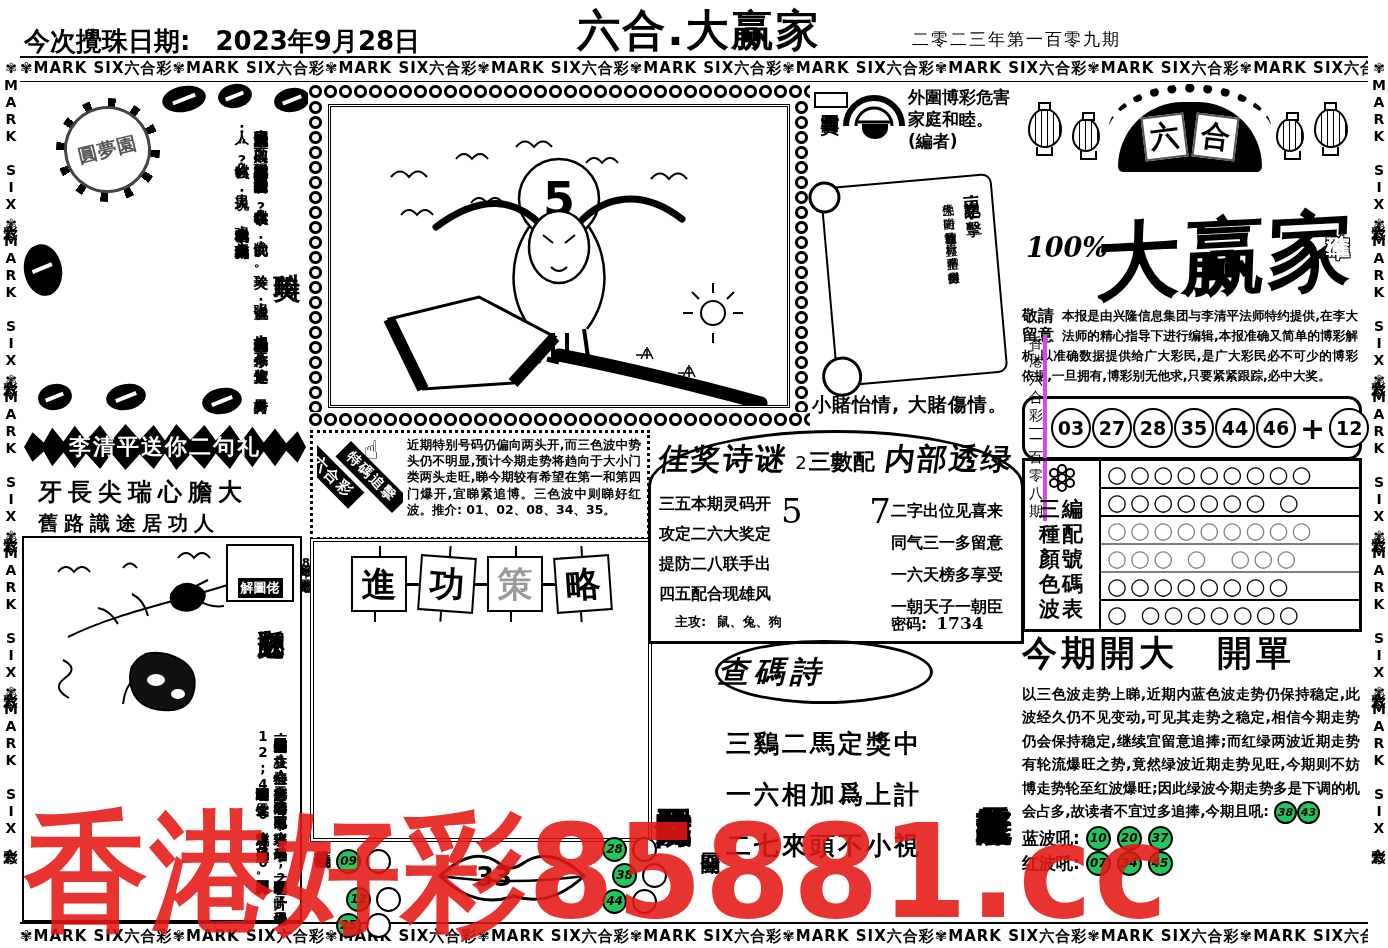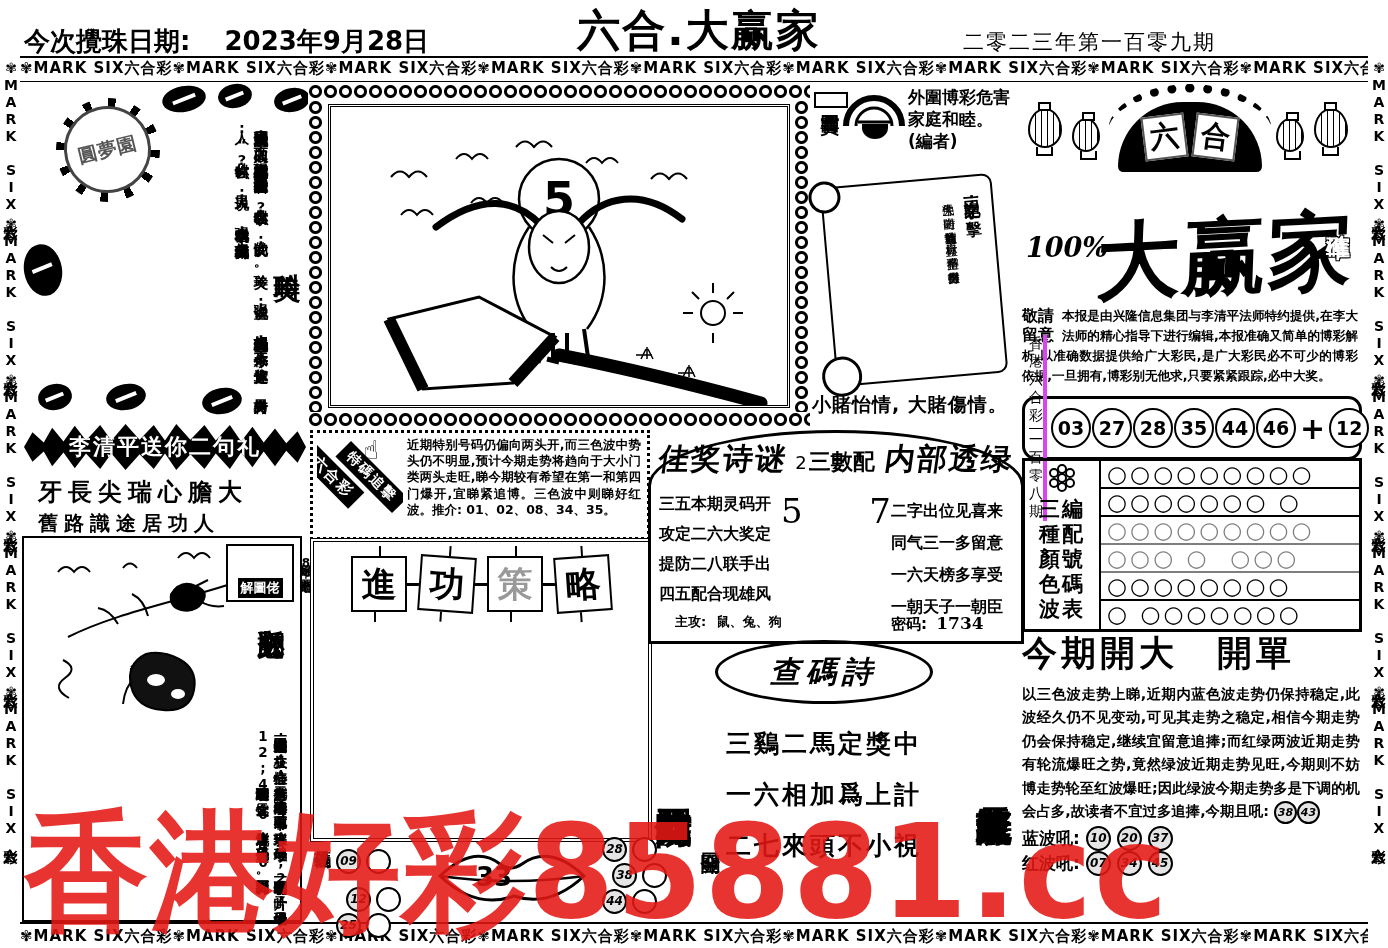--- a/index.html
+++ b/index.html
@@ -12,21 +12,21 @@
   .just{text-align:justify}
   
   .ribbon{font-size:15px;font-weight:bold;white-space:nowrap;overflow:hidden;letter-spacing:1px}
   .ribbon-v{font-size:14px;font-weight:bold;overflow:hidden;letter-spacing:1px}
   
   .rings{background-image:radial-gradient(circle,#fff 3px,#000 4px,#000 6px,#fff 7px);
          background-size:15px 15px;background-repeat:repeat}
   
   .b{display:inline-block;border:2px solid #000;border-radius:50%;width:21px;height:21px;
      line-height:21px;text-align:center;font-size:12px;font-weight:bold;font-style:italic;
-     vertical-align:middle;background:#e5e5e5}
+     vertical-align:middle;background:#22c55e}
   .B{display:inline-block;border:2.5px solid #000;border-radius:50%;width:36px;height:36px;
      line-height:36px;text-align:center;font-size:19px;font-weight:bold;background:#fff}
   .eb{display:inline-block;border:2px solid #000;border-radius:50%;width:21px;height:21px;
       vertical-align:middle;background:#fff}
   
   .outl{color:#fff;text-shadow:-1px -1px 0 #000,1px -1px 0 #000,-1px 1px 0 #000,1px 1px 0 #000,0 0 1px #000}
   
   .blob{position:absolute;background:#000;border-radius:50%;transform:rotate(-10deg)}
   .blob::after{content:"";position:absolute;left:22%;top:42%;width:55%;height:4px;background:#fff;transform:rotate(-12deg)}
   
@@ -62,24 +62,24 @@
         border:3px solid #000;border-radius:50%;background:#fff}
   .scroll::after{content:"";position:absolute;left:-16px;bottom:-12px;width:34px;height:34px;
         border:3px solid #000;border-radius:50%;background:#fff}
   .hr2{background:#000}
 </style>
 </head>
 <body>
 
 <div class="abs bold" style="left:24px;top:24px;font-size:26px">
   <span>今次攪珠日期:</span>
-  <span style="margin-left:25px">2023年9月28日</span>
+  <span style="margin-left:16px">2023年9月28日</span>
 </div>
 <div class="abs bold" style="left:484px;top:2px;width:430px;text-align:center;font-size:43px;letter-spacing:2px">六合.大赢家</div>
-<div class="abs serif" style="left:963px;top:28px;font-size:21px;letter-spacing:2px">二零二三年第一百零九期</div>
+<div class="abs serif" style="left:912px;top:28px;font-size:17px;letter-spacing:2px">二零二三年第一百零九期</div>
 <div class="abs hr2" style="left:20px;top:56px;width:1348px;height:2px"></div>
 
 <div class="abs ribbon" style="left:20px;top:59px;width:1348px;height:22px">✾MARK SIX六合彩✾MARK SIX六合彩✾MARK SIX六合彩✾MARK SIX六合彩✾MARK SIX六合彩✾MARK SIX六合彩✾MARK SIX六合彩✾MARK SIX六合彩✾MARK SIX六合彩✾MARK SIX✾</div>
 <div class="abs ribbon-v vt" style="left:0px;top:60px;width:20px;height:860px">✾MARK SIX六合彩✾MARK SIX六合彩✾MARK SIX六合彩✾MARK SIX六合彩✾MARK SIX六合彩✾MARK SIX✾</div>
 <div class="abs ribbon-v vt" style="left:1368px;top:60px;width:20px;height:860px">✾MARK SIX六合彩✾MARK SIX六合彩✾MARK SIX六合彩✾MARK SIX六合彩✾MARK SIX六合彩✾MARK SIX✾</div>
 <div class="abs ribbon" style="left:20px;top:922px;width:1348px;height:24px;border-top:2px solid #000;padding-top:3px">✾MARK SIX六合彩✾MARK SIX六合彩✾MARK SIX六合彩✾MARK SIX六合彩✾MARK SIX六合彩✾MARK SIX六合彩✾MARK SIX六合彩✾MARK SIX六合彩✾MARK SIX六合彩✾MARK SIX✾</div>
 <div class="abs hr2" style="left:20px;top:81px;width:1348px;height:1px"></div>
 
 <div class="abs" style="left:22px;top:84px;width:284px;height:336px">
   <div class="blob" style="left:140px;top:2px;width:44px;height:26px"></div>
@@ -261,21 +261,21 @@
   </div>
   <div class="abs bold" style="left:240px;top:180px;font-size:15px">
     <span>密码:</span>
     <span style="margin-left:4px;font-family:'DejaVu Serif',serif;font-size:17px">1734</span>
   </div>
 </div>
 
 <div class="abs vt bold" style="left:630px;top:642px;width:62px;height:276px;font-size:37px;line-height:1;text-align:center">四三成時作防備</div>
 
 <div class="abs" style="left:700px;top:640px;width:248px;height:278px">
-  <div style="width:212px;height:58px;border:3px solid #000;border-radius:50%;margin:0 auto;display:flex;align-items:center;justify-content:center">
+  <div style="width:212px;height:58px;border:3px solid #000;border-radius:50%;margin:0 auto;display:flex;align-items:center;">
     <span style="font-size:30px;font-weight:900;font-style:italic;letter-spacing:6px">查碼詩</span>
   </div>
   <div class="bold" style="margin-top:14px;font-size:25px;line-height:51px;letter-spacing:3px;text-align:center">
     <div>三鷄二馬定獎中</div>
     <div>一六相加爲上計</div>
     <div>二七來頭不小視</div>
   </div>
 </div>
 
 <div class="abs vt bold" style="left:952px;top:640px;width:60px;height:278px;font-size:36px;line-height:1;text-align:center">紅葉題詩水長流</div>

